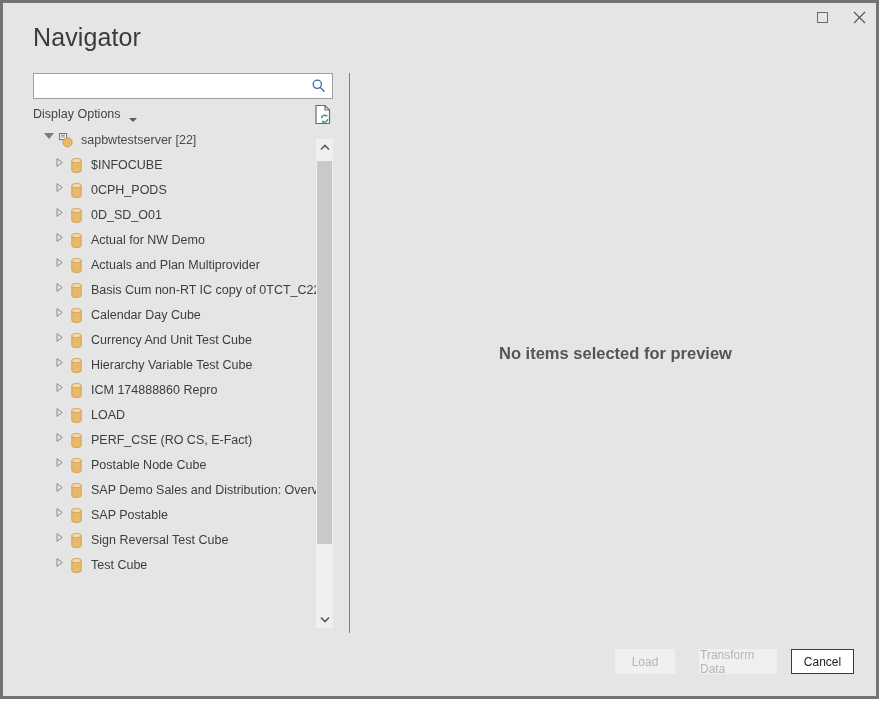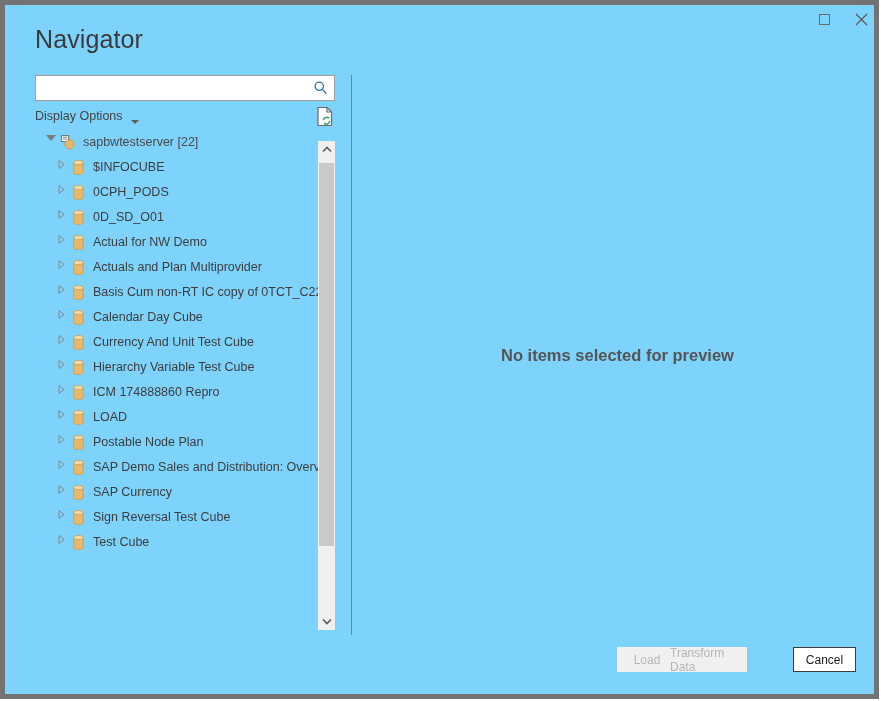--- a/index.html
+++ b/index.html
@@ -12,22 +12,22 @@
     height: 701px;
     font-family: "Liberation Sans", sans-serif;
     overflow: hidden;
   }
 
   .dialog {
     position: absolute;
     left: 0; top: 0;
     width: 879px;
     height: 699px;
-    border: 5px solid #737373;
-    background: #7dd3fc;
+    border: 3px solid #737373;
+    background: #e5e5e5;
     box-sizing: border-box;
   }
 
   
   .titlebar {
     position: absolute;
     left: 0; top: 0;
     width: 879px;
     height: 30px;
   }
@@ -254,21 +254,21 @@
     background: #f0f0f0;
     border: 1px solid #f0f0f0;
     color: #b6b6b6;
   }
   .fbtn-default {
     background: #ffffff;
     border: 1px solid #3b3b3b;
     color: #1c1c1c;
   }
   .btn-load { left: 612px; width: 60px; }
-  .btn-transform { left: 664px; width: 78px; }
+  .btn-transform { left: 696px; width: 78px; }
   .btn-cancel { left: 788px; width: 63px; }
 </style>
 </head>
 <body>
 
 <div class="dialog">
 
   <div class="titlebar">
     <div class="win-btn btn-max">
       <span class="sq"></span>
@@ -482,21 +482,35 @@
             <svg class="tri-collapsed" viewBox="0 0 7 9">
               <polygon points="1,0.6 6.2,4.5 1,8.4" fill="none" stroke="#8a8a8a" stroke-width="1"></polygon>
             </svg>
           </span>
           <span class="node-icon">
             <svg width="11" height="15" viewBox="0 0 11 15">
               <path d="M0.8 2.6 v9.8 a4.7 2.1 0 0 0 9.4 0 v-9.8 z" fill="#e8b96a" stroke="#cf9f55" stroke-width="0.9"></path>
               <ellipse cx="5.5" cy="2.6" rx="4.7" ry="2.1" fill="#f3d9a6" stroke="#cf9f55" stroke-width="0.9"></ellipse>
             </svg>
           </span>
-          <span class="tree-label">Postable Node Plan</span>
+          <span class="tree-label">PERF_CSE (RO CS, E-Fact)</span>
+        </div>
+        <div class="tree-row child">
+          <span class="tw">
+            <svg class="tri-collapsed" viewBox="0 0 7 9">
+              <polygon points="1,0.6 6.2,4.5 1,8.4" fill="none" stroke="#8a8a8a" stroke-width="1"></polygon>
+            </svg>
+          </span>
+          <span class="node-icon">
+            <svg width="11" height="15" viewBox="0 0 11 15">
+              <path d="M0.8 2.6 v9.8 a4.7 2.1 0 0 0 9.4 0 v-9.8 z" fill="#e8b96a" stroke="#cf9f55" stroke-width="0.9"></path>
+              <ellipse cx="5.5" cy="2.6" rx="4.7" ry="2.1" fill="#f3d9a6" stroke="#cf9f55" stroke-width="0.9"></ellipse>
+            </svg>
+          </span>
+          <span class="tree-label">Postable Node Cube</span>
         </div>
         <div class="tree-row child">
           <span class="tw">
             <svg class="tri-collapsed" viewBox="0 0 7 9">
               <polygon points="1,0.6 6.2,4.5 1,8.4" fill="none" stroke="#8a8a8a" stroke-width="1"></polygon>
             </svg>
           </span>
           <span class="node-icon">
             <svg width="11" height="15" viewBox="0 0 11 15">
               <path d="M0.8 2.6 v9.8 a4.7 2.1 0 0 0 9.4 0 v-9.8 z" fill="#e8b96a" stroke="#cf9f55" stroke-width="0.9"></path>
@@ -510,21 +524,21 @@
             <svg class="tri-collapsed" viewBox="0 0 7 9">
               <polygon points="1,0.6 6.2,4.5 1,8.4" fill="none" stroke="#8a8a8a" stroke-width="1"></polygon>
             </svg>
           </span>
           <span class="node-icon">
             <svg width="11" height="15" viewBox="0 0 11 15">
               <path d="M0.8 2.6 v9.8 a4.7 2.1 0 0 0 9.4 0 v-9.8 z" fill="#e8b96a" stroke="#cf9f55" stroke-width="0.9"></path>
               <ellipse cx="5.5" cy="2.6" rx="4.7" ry="2.1" fill="#f3d9a6" stroke="#cf9f55" stroke-width="0.9"></ellipse>
             </svg>
           </span>
-          <span class="tree-label">SAP Currency</span>
+          <span class="tree-label">SAP Postable</span>
         </div>
         <div class="tree-row child">
           <span class="tw">
             <svg class="tri-collapsed" viewBox="0 0 7 9">
               <polygon points="1,0.6 6.2,4.5 1,8.4" fill="none" stroke="#8a8a8a" stroke-width="1"></polygon>
             </svg>
           </span>
           <span class="node-icon">
             <svg width="11" height="15" viewBox="0 0 11 15">
               <path d="M0.8 2.6 v9.8 a4.7 2.1 0 0 0 9.4 0 v-9.8 z" fill="#e8b96a" stroke="#cf9f55" stroke-width="0.9"></path>

